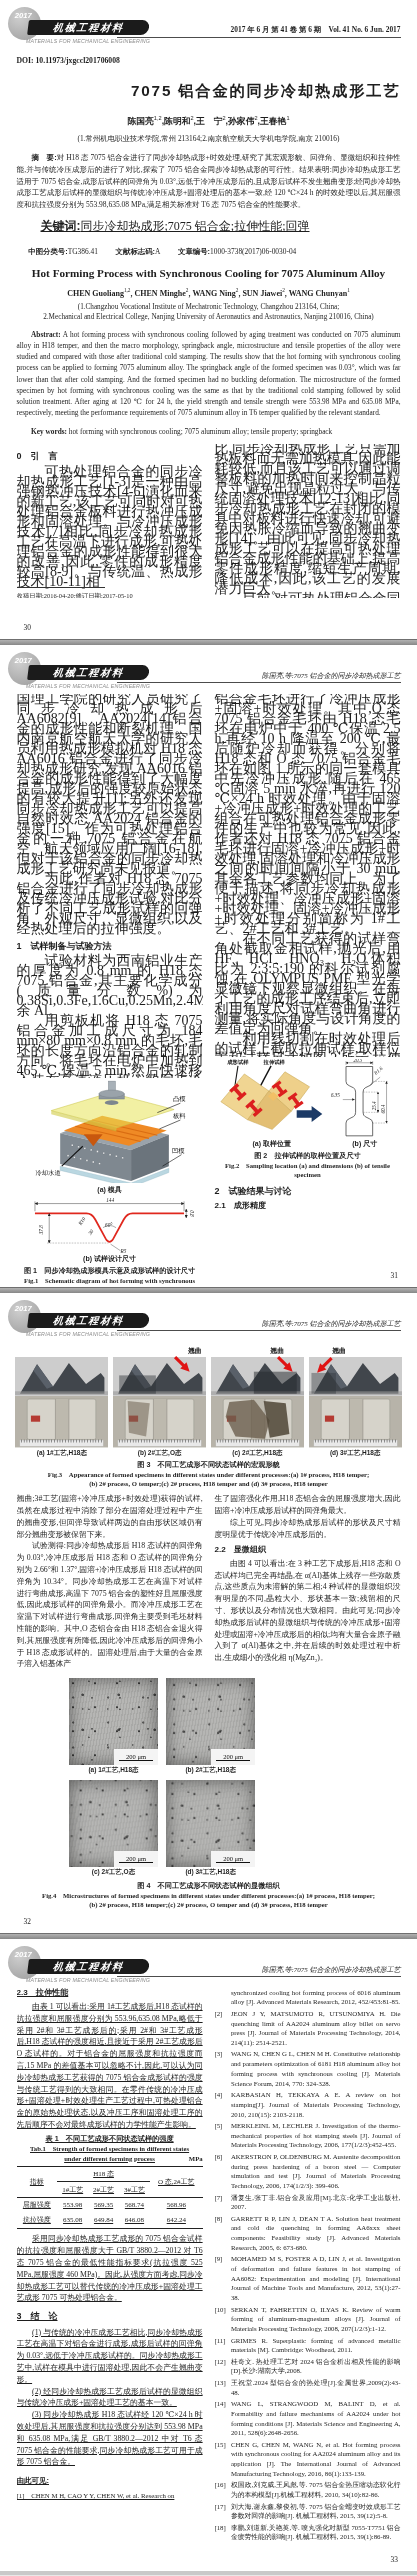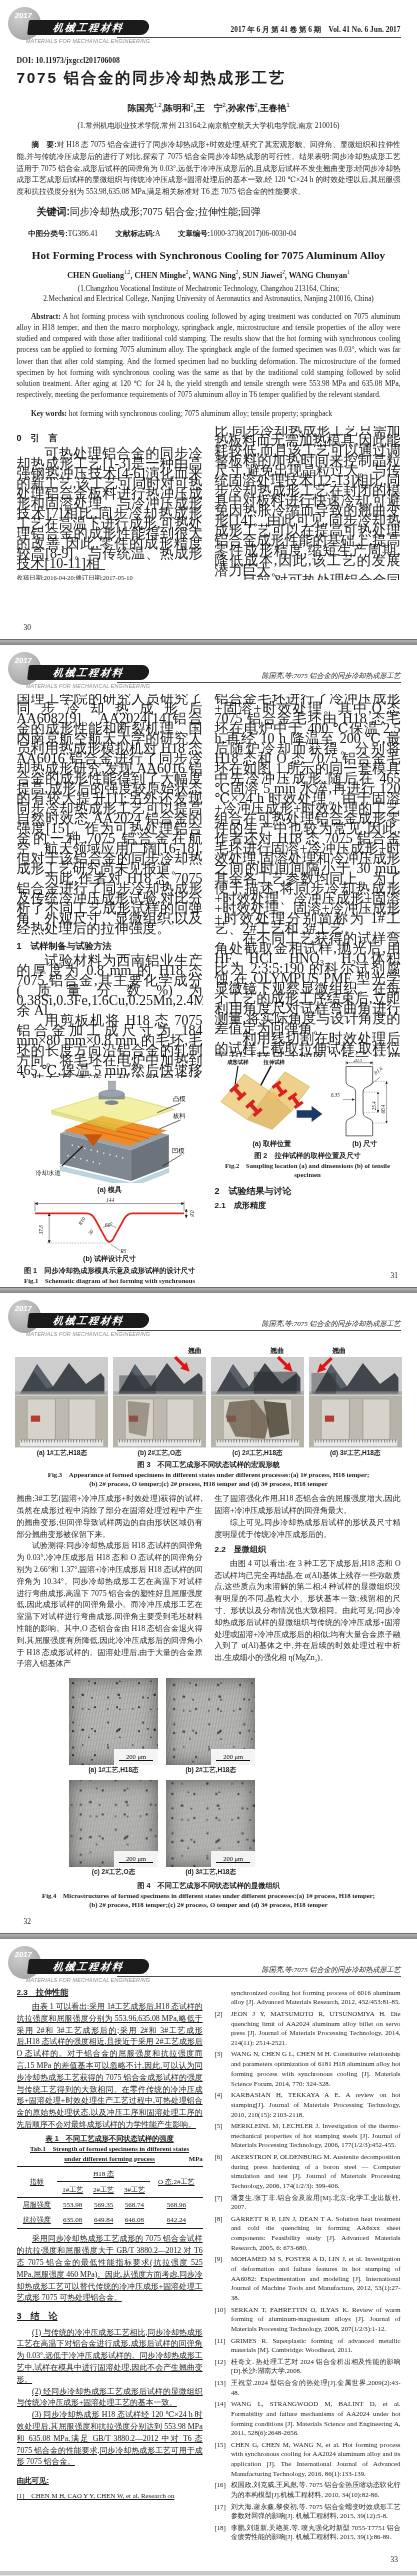--- a/index.html
+++ b/index.html
@@ -21,28 +21,28 @@
       font:italic bold 10px/15.3px "Liberation Sans",sans-serif;text-align:center;letter-spacing:1.8px;}
   .logo-sub{position:absolute;left:19px;top:31px;font:italic 5.3px "Liberation Sans",sans-serif;
       color:#8d8d8d;letter-spacing:0.2px;white-space:nowrap;}
   .hd-rule{position:absolute;left:117px;right:16.5px;top:37px;border-top:0.9px solid #4c4c4c;}
   .hd-right{position:absolute;right:16.5px;top:25px;font-size:7.4px;font-weight:bold;white-space:nowrap;}
   .hd-right.run{font-weight:normal;font-style:italic;font-size:7px;top:26px;}
 
   
   .front{padding:0 16.5px;}
   .doi{font-size:7.7px;font-weight:bold;margin-top:7px;}
-  .title-cn{font:bold 15.3px/21px "Liberation Sans",sans-serif;text-align:left;letter-spacing:1.8px;margin-top:2px;}
+  .title-cn{font:bold 15.3px/21px "Liberation Sans",sans-serif;text-align:right;letter-spacing:1.8px;margin-top:15px;}
   .authors{text-align:center;margin-top:14px;font:bold 8.8px "Liberation Sans",sans-serif;}
   .au+.au::before{content:",";font-weight:bold;}
   .au sup{font-size:5.6px;font-weight:normal;}
   .affil{text-align:center;margin-top:5.9px;font-size:7.4px;}
   .abs{font-size:7.5px;line-height:11.8px;text-align:justify;margin-top:8.2px;text-indent:2em;}
   .abs b,.kw b,.clc b{font-family:"Liberation Sans",sans-serif;}
-  .kw{font-size:10px;margin-top:2.4px;text-indent:2em;}
+  .kw{font-size:12px;margin-top:2.4px;text-indent:2em;text-decoration:underline;}
   .clc{display:flex;gap:17.7px;font-size:7.4px;margin:2.9px 0 0 11.8px;}
   .title-en{font:bold 11.2px/15.3px "Liberation Serif",serif;text-align:center;margin-top:8.2px;}
   .authors-en{text-align:center;margin-top:5.9px;font:bold 8px "Liberation Serif",serif;}
   .au-en+.au-en::before{content:", ";}
   .au-en sup{font-size:5.3px;font-weight:normal;}
   .affil-en{text-align:center;font-size:7.2px;line-height:10.6px;margin-top:4.1px;}
   .en-abs{font-size:7.3px;line-height:11.2px;text-align:justify;text-indent:2em;margin-top:5.9px;}
 
   
   .cols{display:flex;gap:11.8px;padding:0 16.5px;}

